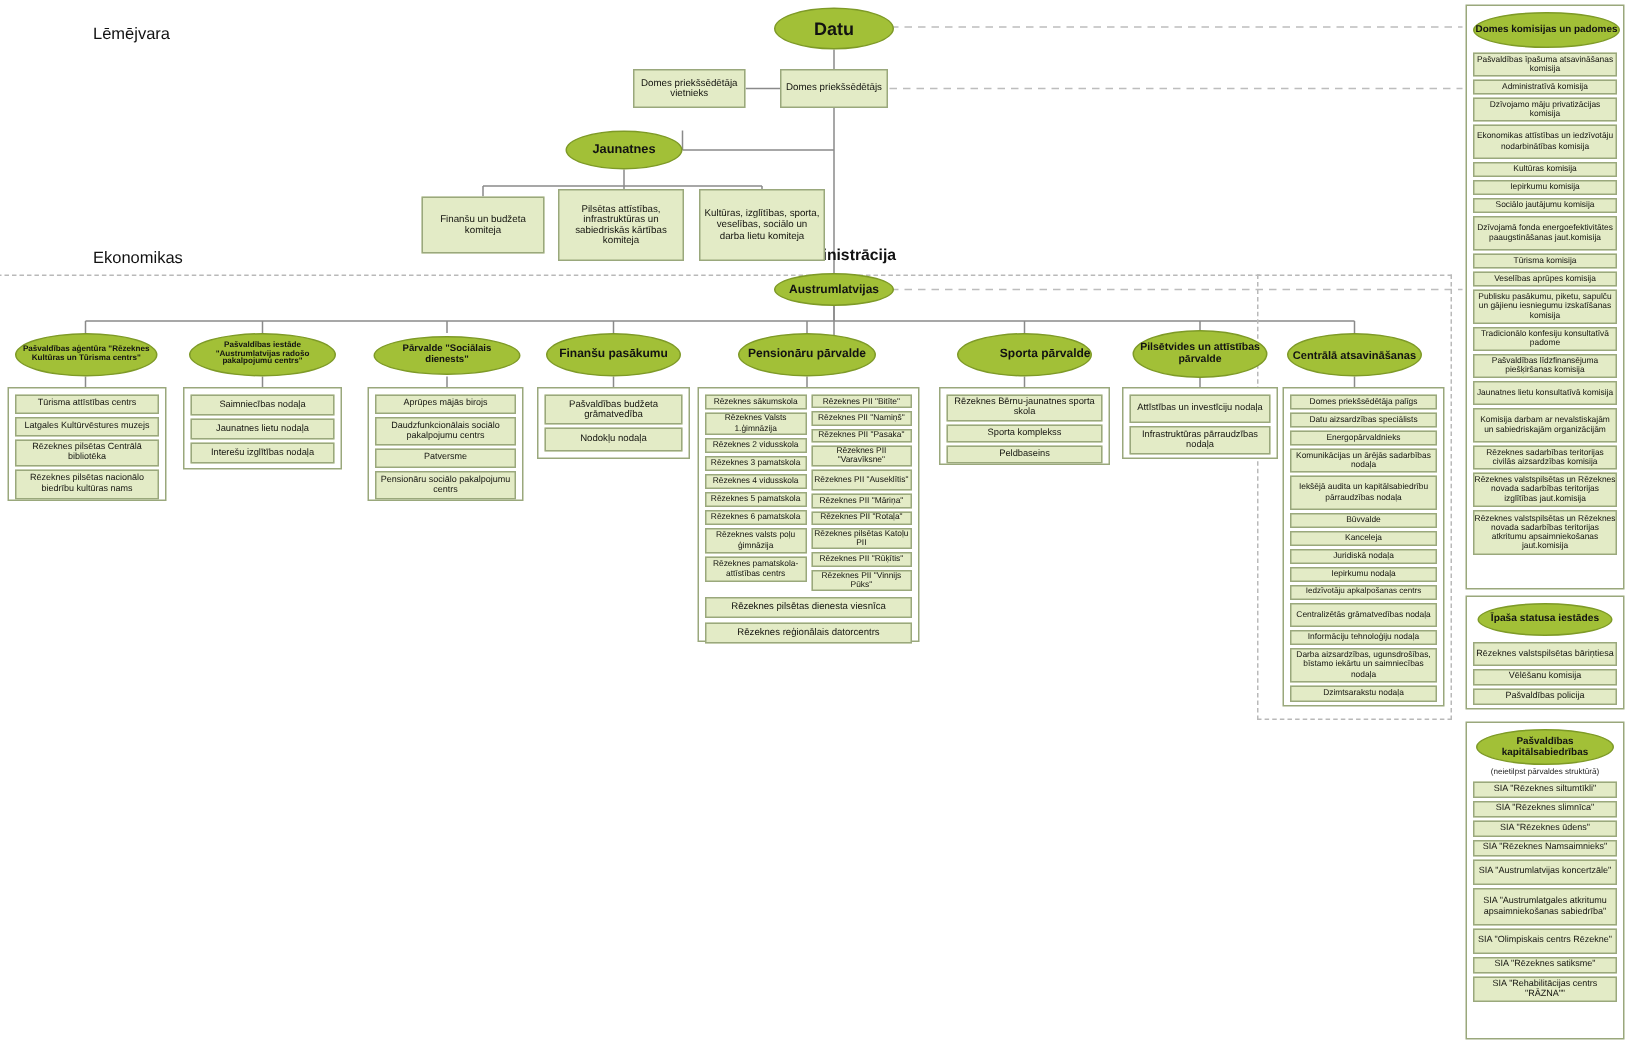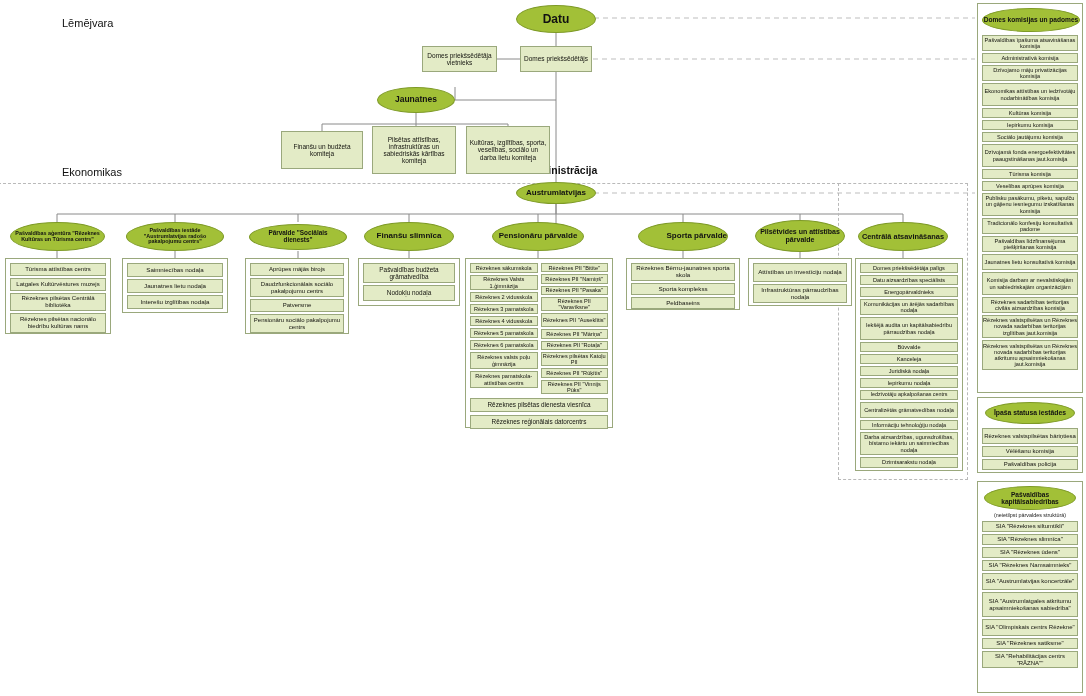--- a/index.html
+++ b/index.html
@@ -185,21 +185,21 @@
     <span>Pārvalde "Sociālais dienests"</span>
   </div>
   <div class="group" style="left:245px;top:258px;width:104px;height:76px;">
     <div class="item" style="height:13px;font-size:6px;">Aprūpes mājās birojs</div>
     <div class="item" style="height:19px;font-size:6px;">Daudzfunkcionālais sociālo pakalpojumu centrs</div>
     <div class="item" style="height:13px;font-size:6px;">Patversme</div>
     <div class="item" style="height:19px;font-size:6px;">Pensionāru sociālo pakalpojumu centrs</div>
   </div>
 
   <div class="ellipse" style="left:364px;top:222px;width:90px;height:29px;font-size:8px;">
-    <span>Finanšu slimnīca</span>
+    <span>Finanšu pasākumu</span>
   </div>
   <div class="group" style="left:358px;top:258px;width:102px;height:48px;">
     <div class="item" style="height:20px;font-size:6.4px;">Pašvaldības budžeta grāmatvedība</div>
     <div class="item" style="height:16px;font-size:6.4px;">Nodokļu nodaļa</div>
   </div>
 
   <div class="ellipse" style="left:492px;top:222px;width:92px;height:29px;font-size:8px;">
     <span>Pensionāru pārvalde</span>
   </div>
   <div class="group" style="left:465px;top:258px;width:148px;height:170px;">

